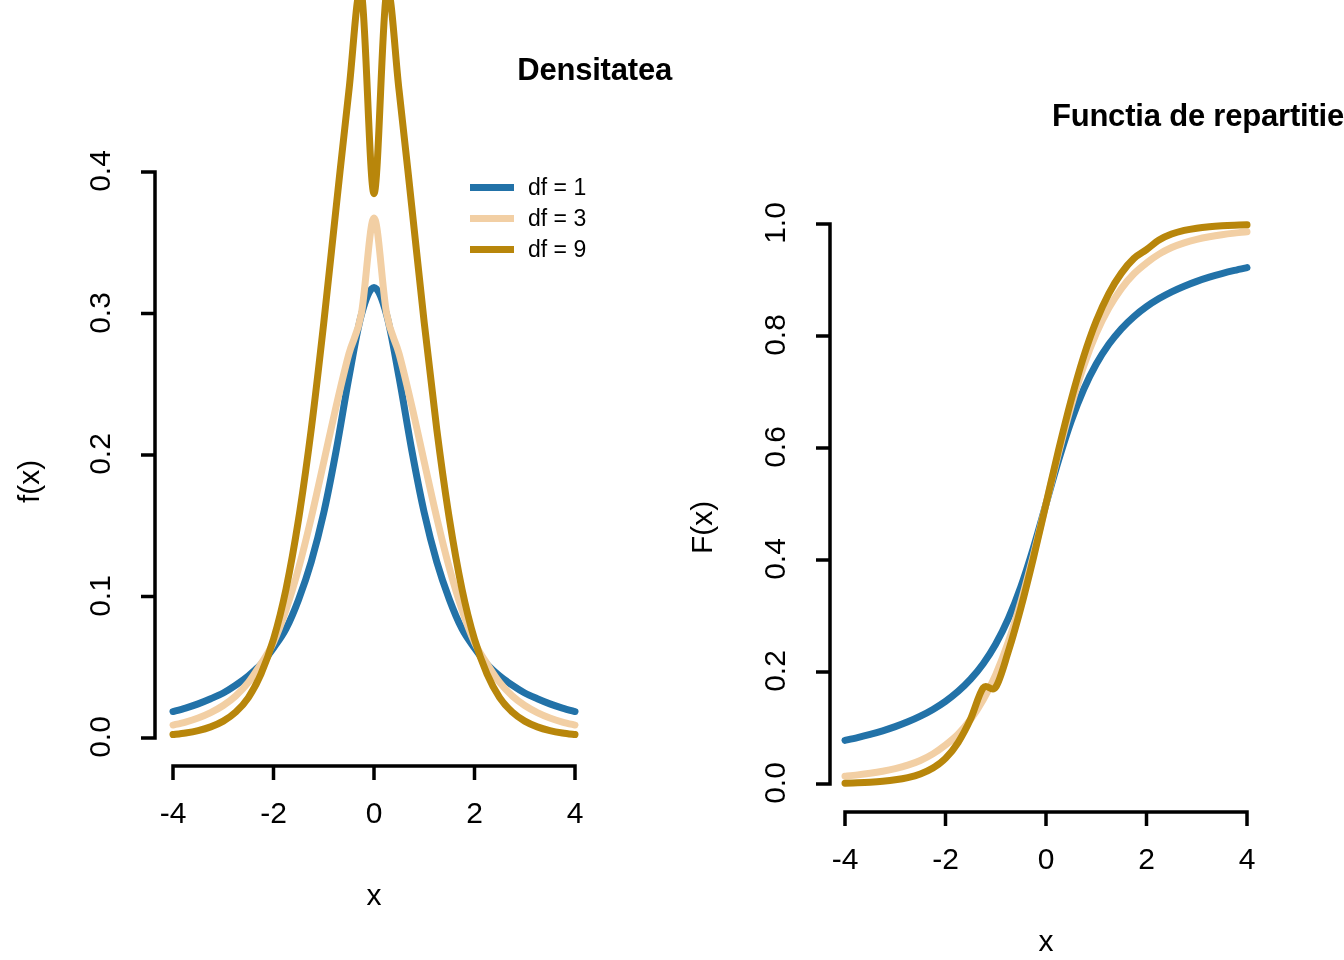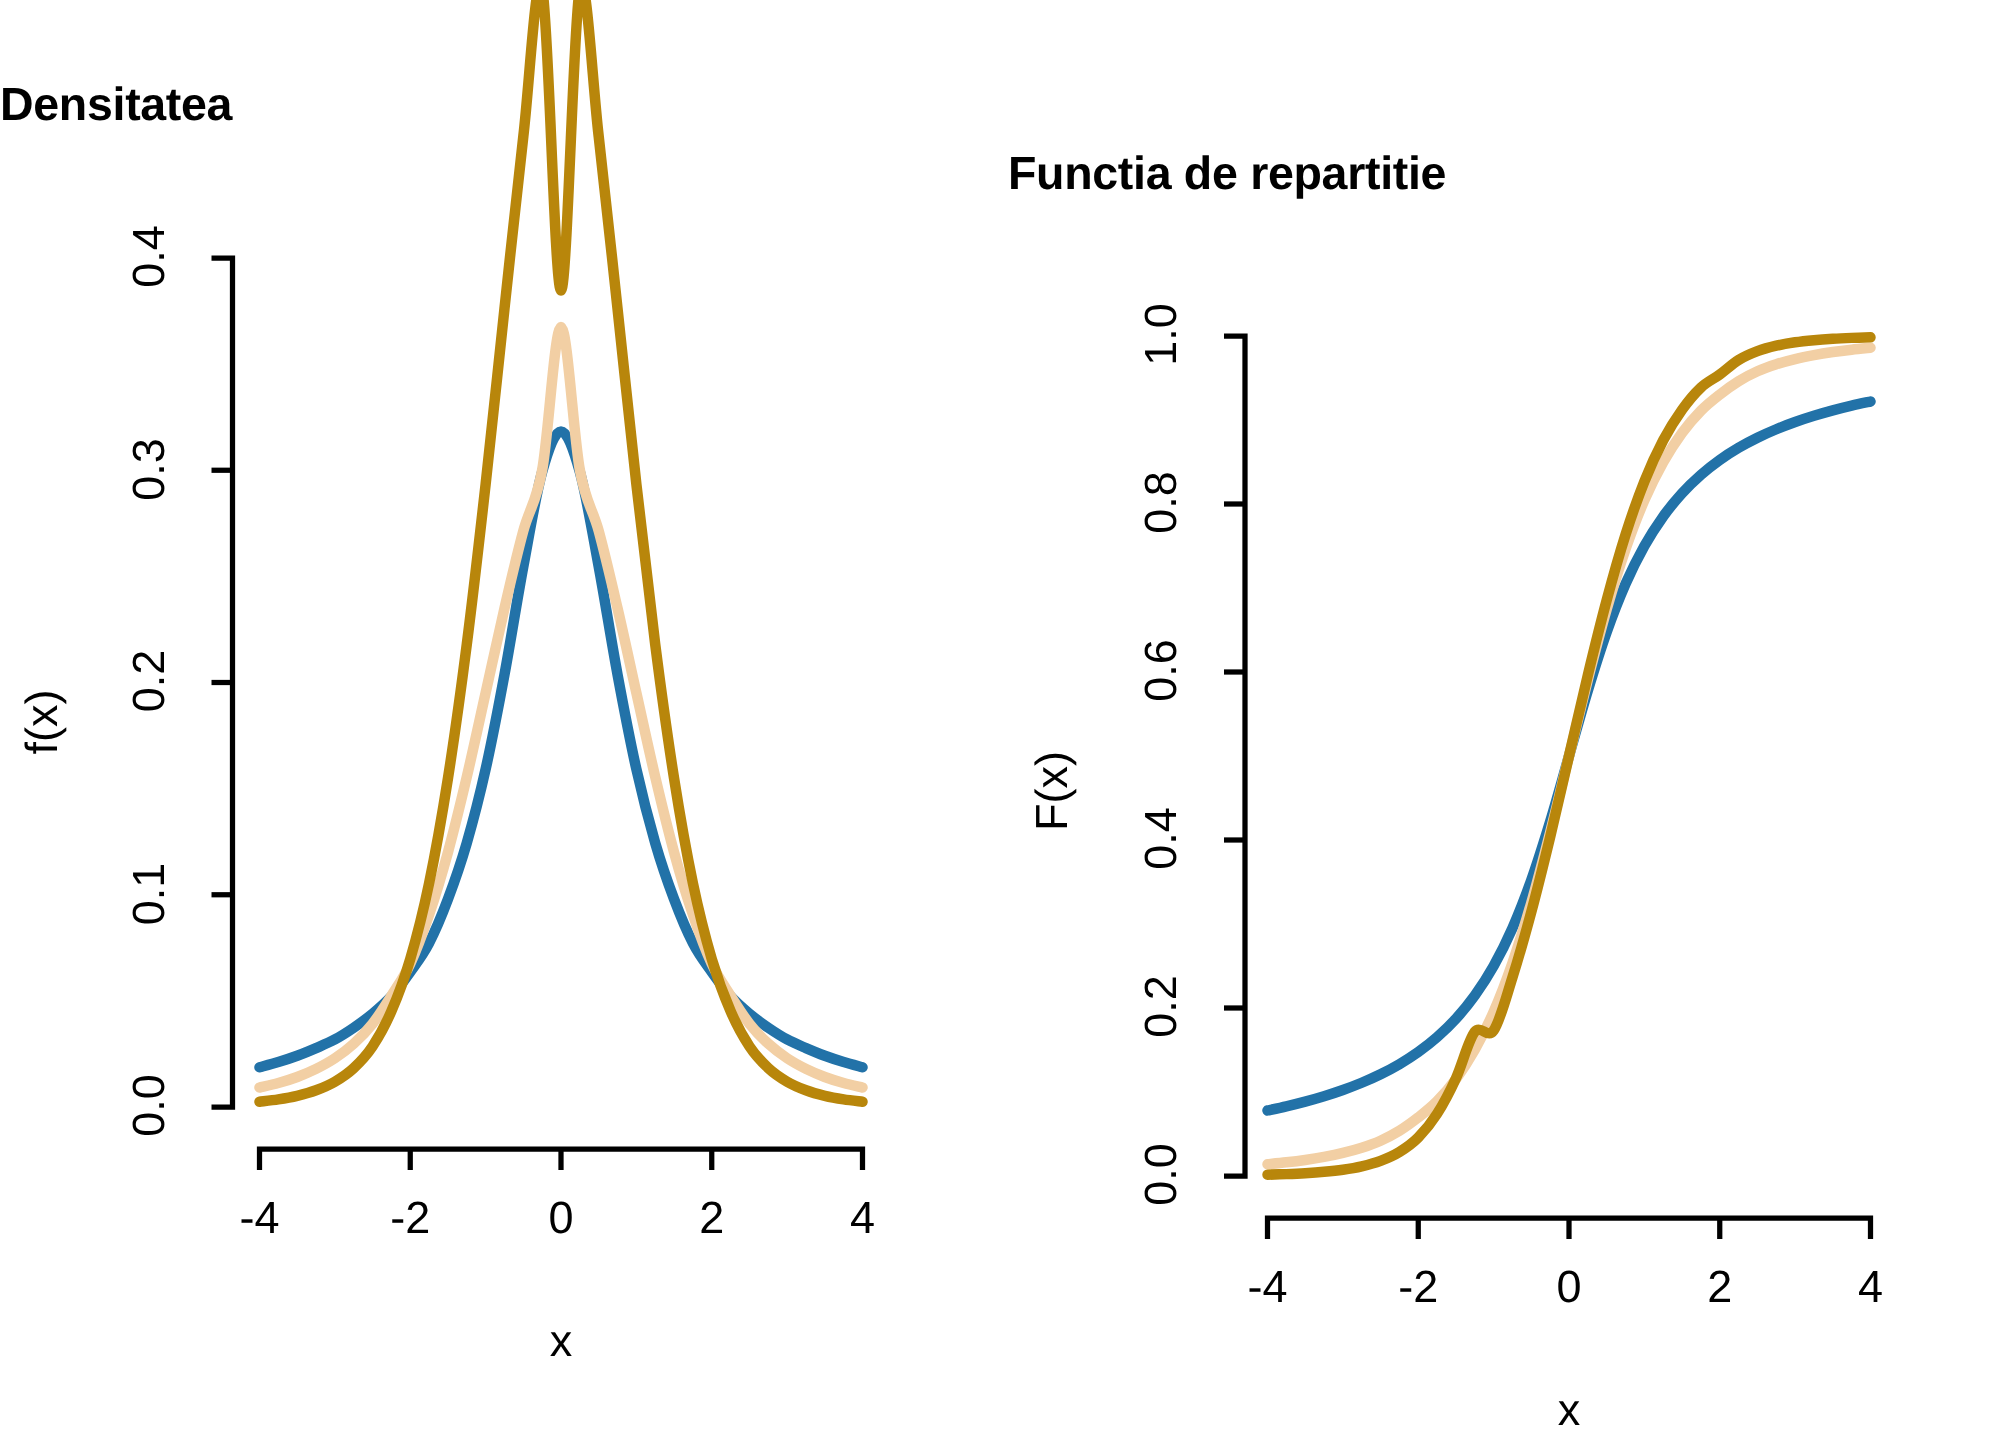--- a/index.html
+++ b/index.html
@@ -27,21 +27,21 @@
     height: 960px;
   }
   #panel-left  { left: 0; }
   #panel-right { left: 672px; margin-top: 46px; }
 
   .panel-title {
     position: absolute;
     top: 52px;
     left: 0;
     width: 672px;
-    text-align: left;
+    text-align: right;
     font-size: 31px;
     font-weight: bold;
     font-family: "Liberation Sans", sans-serif;
     letter-spacing: -0.2px;
     color: #000000;
   }
 
   .plot-svg {
     position: absolute;
     top: 0;
@@ -150,20 +150,34 @@
         <div class="tick-label-x" style="left: 243.5px; top: 796px;">-2</div>
         <div class="tick-label-x" style="left: 344px; top: 796px;">0</div>
         <div class="tick-label-x" style="left: 444.5px; top: 796px;">2</div>
         <div class="tick-label-x" style="left: 545px; top: 796px;">4</div>
       </div>
 
     <div class="axis-title-y" style="left:-6px; top:451px; width:70px;">f(x)</div>
 
     <div class="axis-title-x" style="left:344px; top:878px; width:60px;">x</div>
 
+    <div class="legend" id="L-legend" style="left:470px; top:172px;">
+        <div class="legend-row">
+          <span class="legend-swatch" style="background: rgb(34, 114, 168);"></span>
+          <span class="legend-label">df = 1</span>
+        </div>
+        <div class="legend-row">
+          <span class="legend-swatch" style="background: rgb(242, 207, 164);"></span>
+          <span class="legend-label">df = 3</span>
+        </div>
+        <div class="legend-row">
+          <span class="legend-swatch" style="background: rgb(184, 134, 11);"></span>
+          <span class="legend-label">df = 9</span>
+        </div>
+      </div>
   </div>
 
   <div class="panel" id="panel-right">
 
     <div class="panel-title">Functia de repartitie</div>
 
     <svg class="plot-svg" width="672" height="960">
       <g>
         <path id="R-yaxis" fill="none" stroke="#000000" stroke-width="3.5" d="M 144 178 L 158 178 L 158 738 L 144 738"></path>
         <g id="R-yticks">

